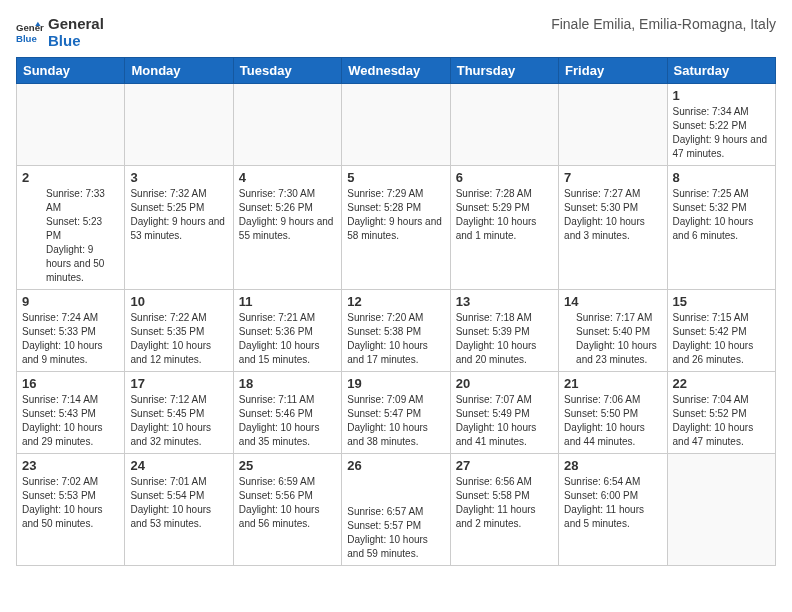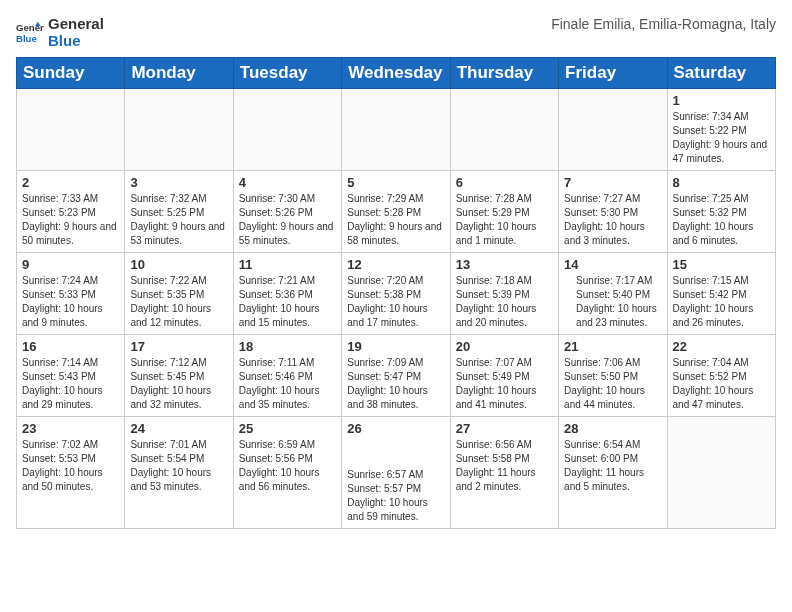--- a/index.html
+++ b/index.html
@@ -38,21 +38,21 @@
       color: #555;
     }
     .calendar {
       width: 100%;
       border-collapse: collapse;
       border: 1px solid #ccc;
     }
     .calendar th {
       background: #1a6abf;
       color: #fff;
-      font-size: 17px;
+      font-size: 13px;
       font-weight: bold;
       padding: 5px 6px;
       border: 1px solid #1558a0;
       text-align: left;
     }
     .calendar td {
       border: 1px solid #ccc;
       vertical-align: top;
       padding: 4px 5px;
       font-size: 10px;
@@ -118,21 +118,21 @@
         <td>
           <span class="day-num">1</span>
           <div class="day-info" style="white-space: pre-line;">Sunrise: 7:34 AM
 Sunset: 5:22 PM
 Daylight: 9 hours and 47 minutes.</div>
         </td>
       </tr>
       <tr>
         <td>
           <span class="day-num">2</span>
-          <div class="day-info" style="white-space: pre-line;">Sunrise: 7:33 AM
+          <div class="day-info" style="white-space: pre-line; margin-left: 24px;">Sunrise: 7:33 AM
 Sunset: 5:23 PM
 Daylight: 9 hours and 50 minutes.</div>
         </td>
         <td>
           <span class="day-num">3</span>
           <div class="day-info" style="white-space: pre-line;">Sunrise: 7:32 AM
 Sunset: 5:25 PM
 Daylight: 9 hours and 53 minutes.</div>
         </td>
         <td>

